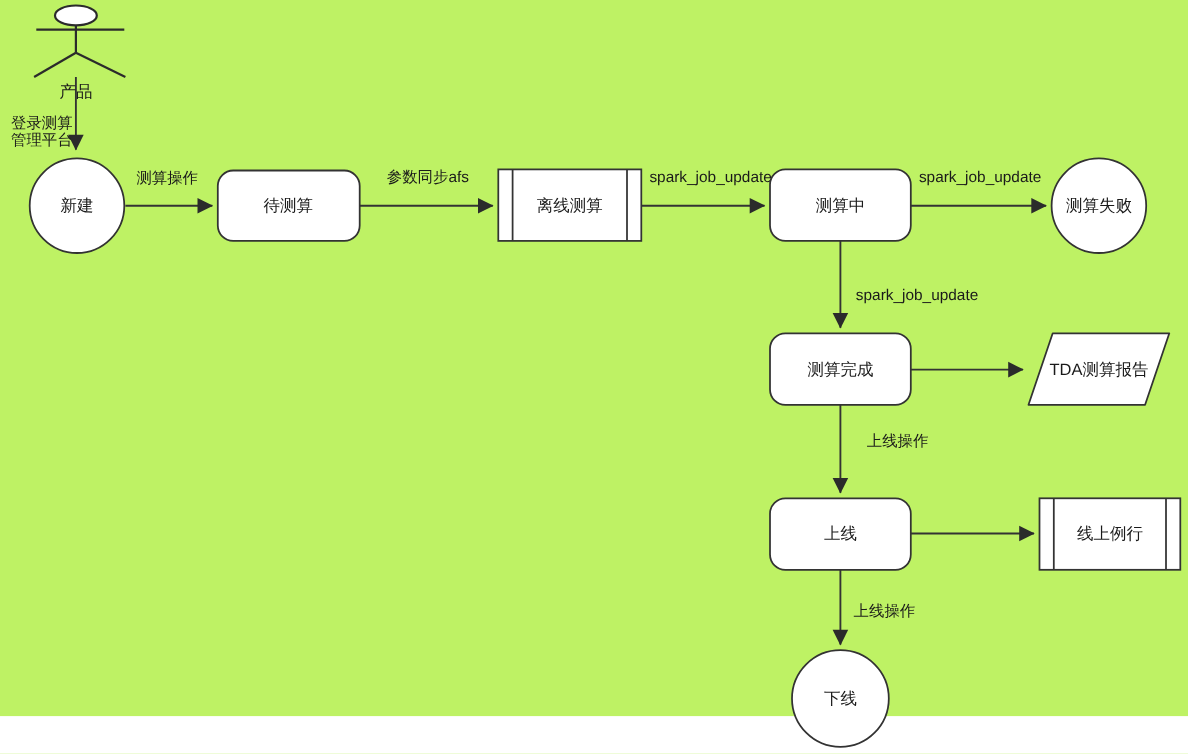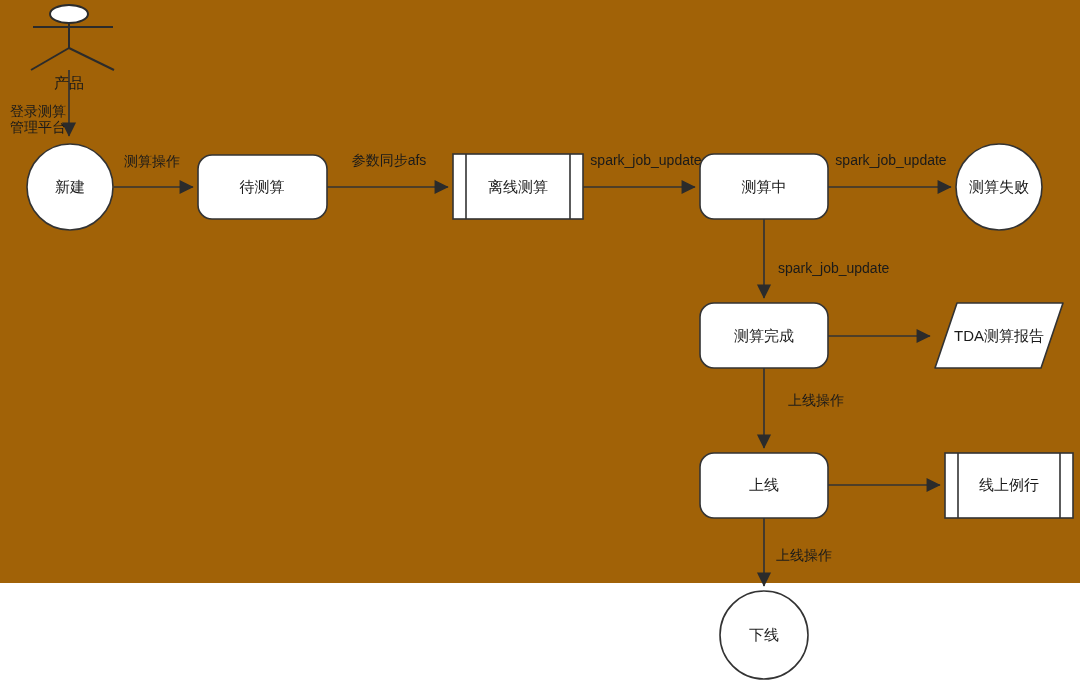--- a/index.html
+++ b/index.html
@@ -7,22 +7,22 @@
     padding: 0;
     background: #ffffff;
     width: 1080px;
     height: 685px;
     overflow: hidden;
     font-family: "Liberation Sans", "DejaVu Sans", sans-serif;
   }
   .stage {
     position: relative;
     width: 1080px;
-    height: 583px;
-    background: #a16207;
+    height: 651px;
+    background: #bef264;
   }
   svg { display: block; }
   .shape {
     fill: #ffffff;
     stroke: #333333;
     stroke-width: 1.6;
   }
   .edge-line {
     stroke: #333333;
     stroke-width: 1.7;

